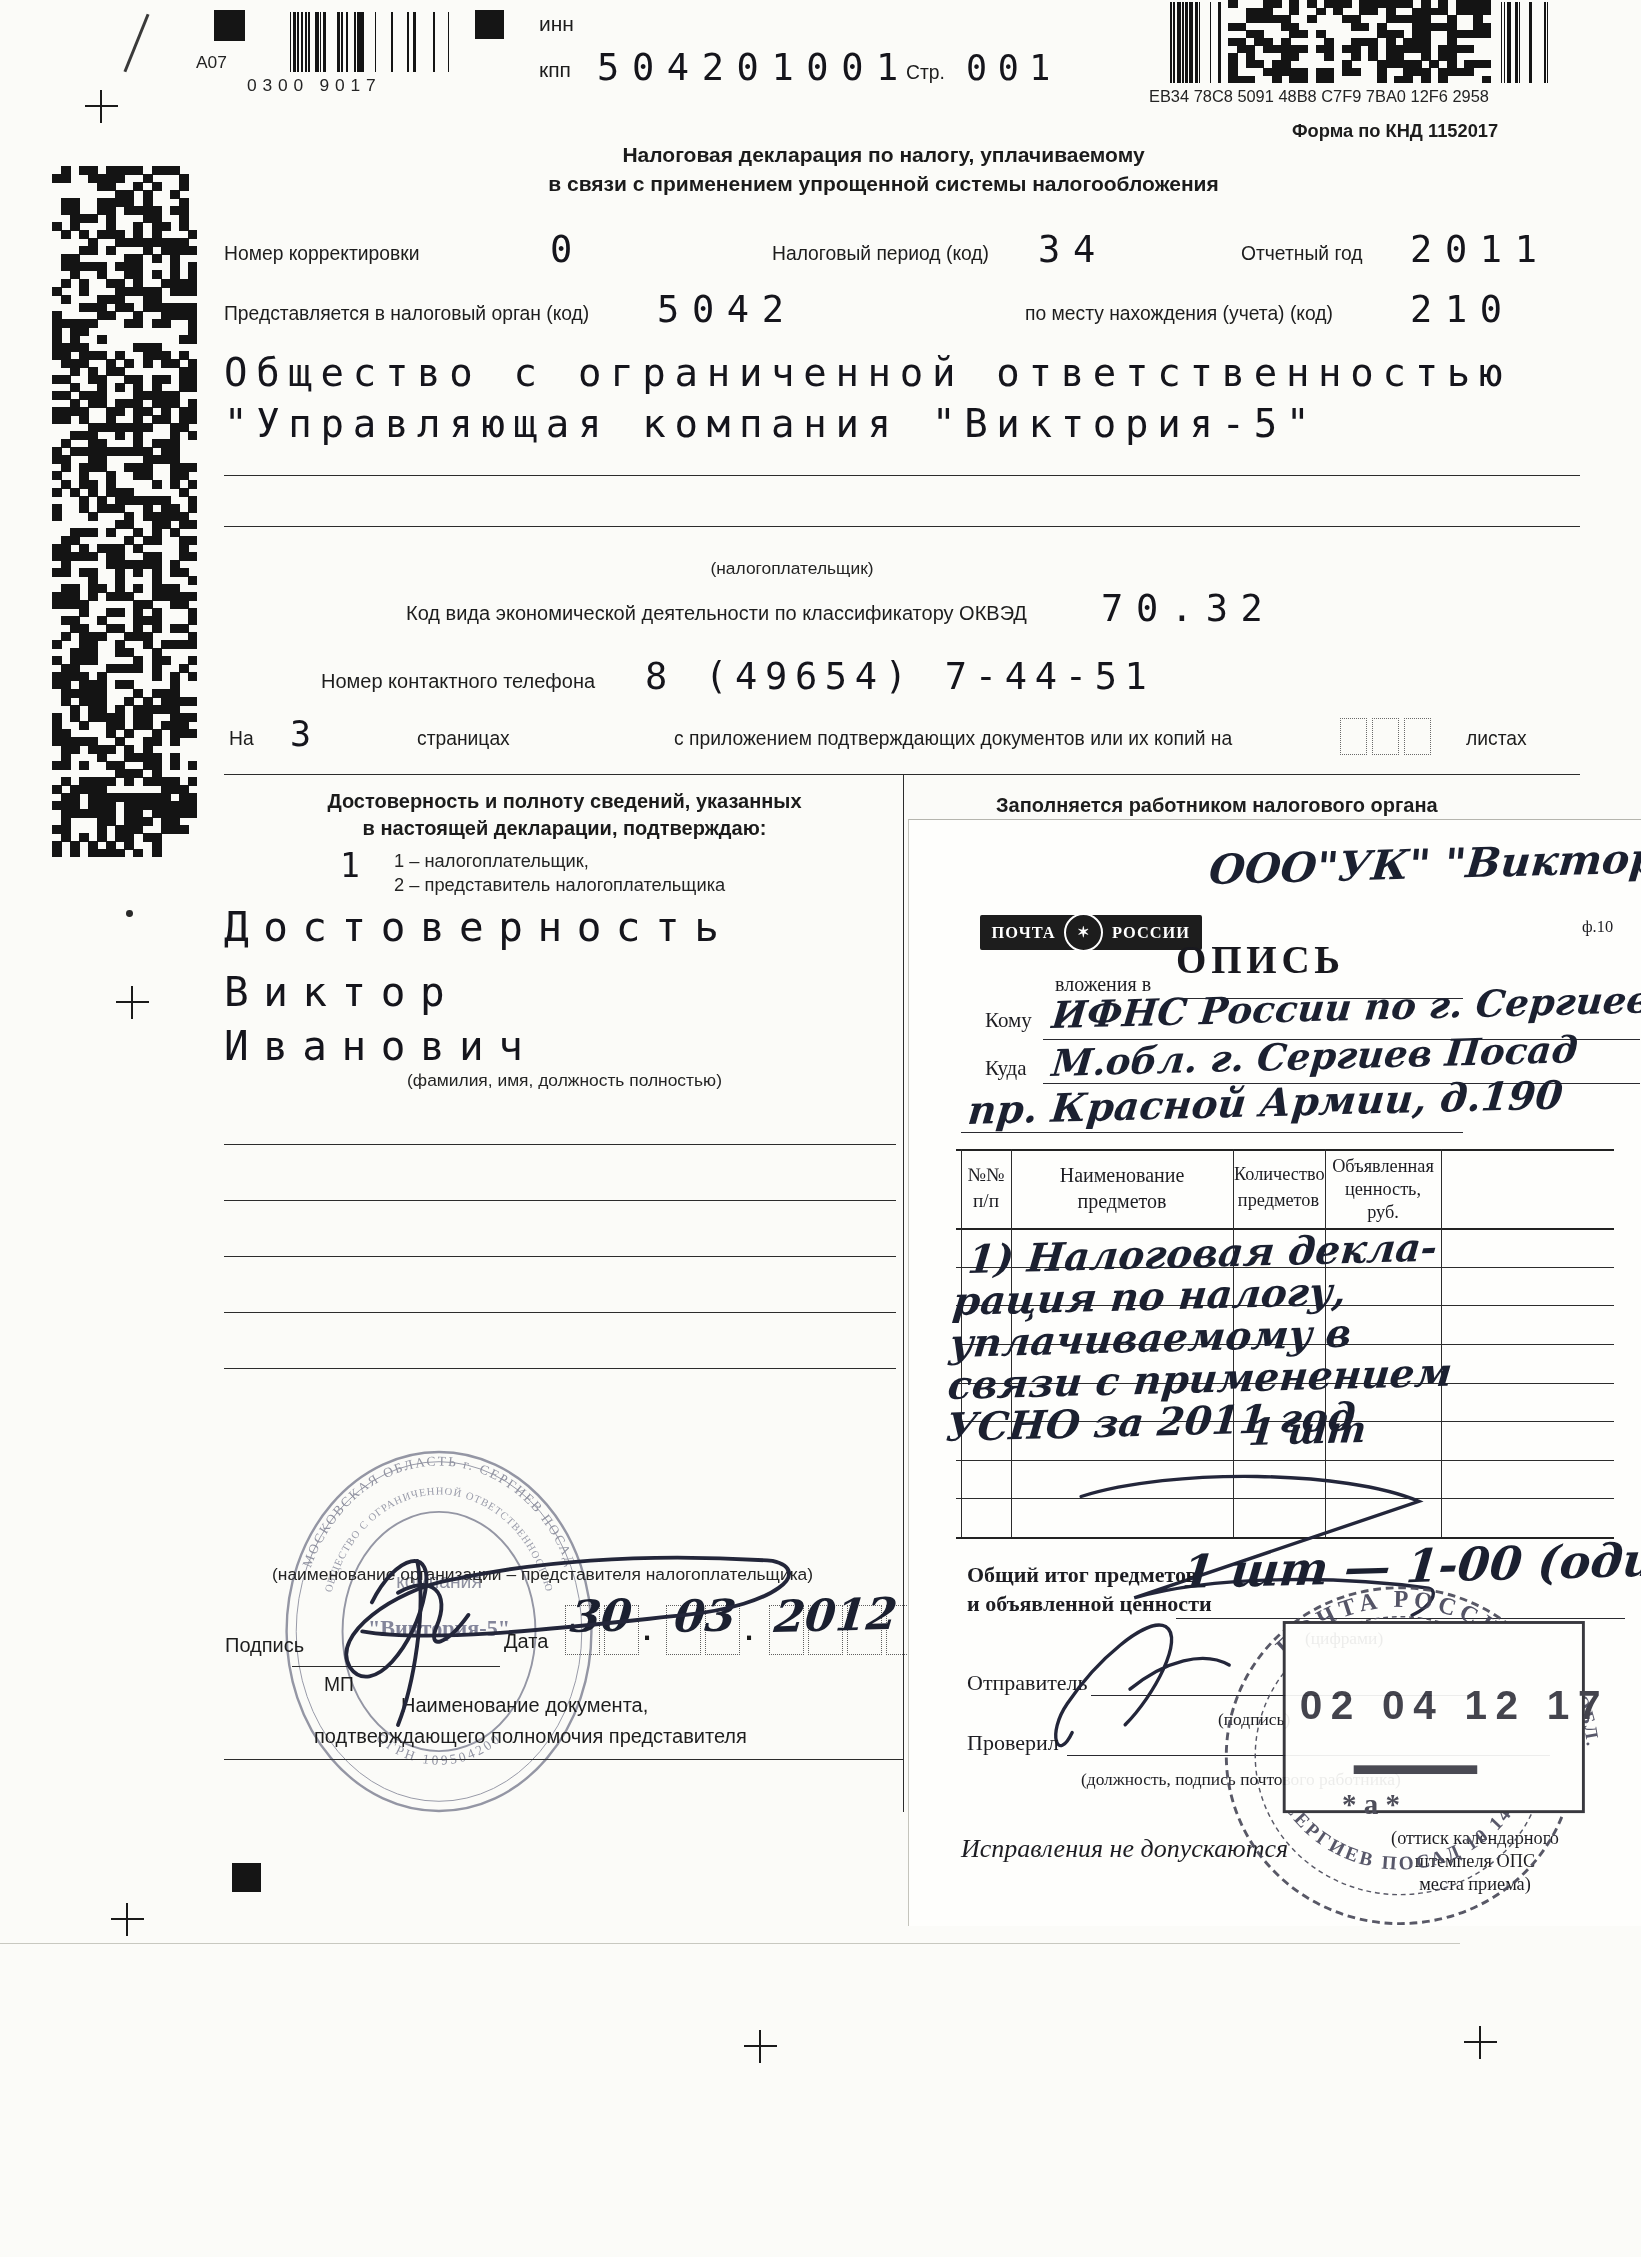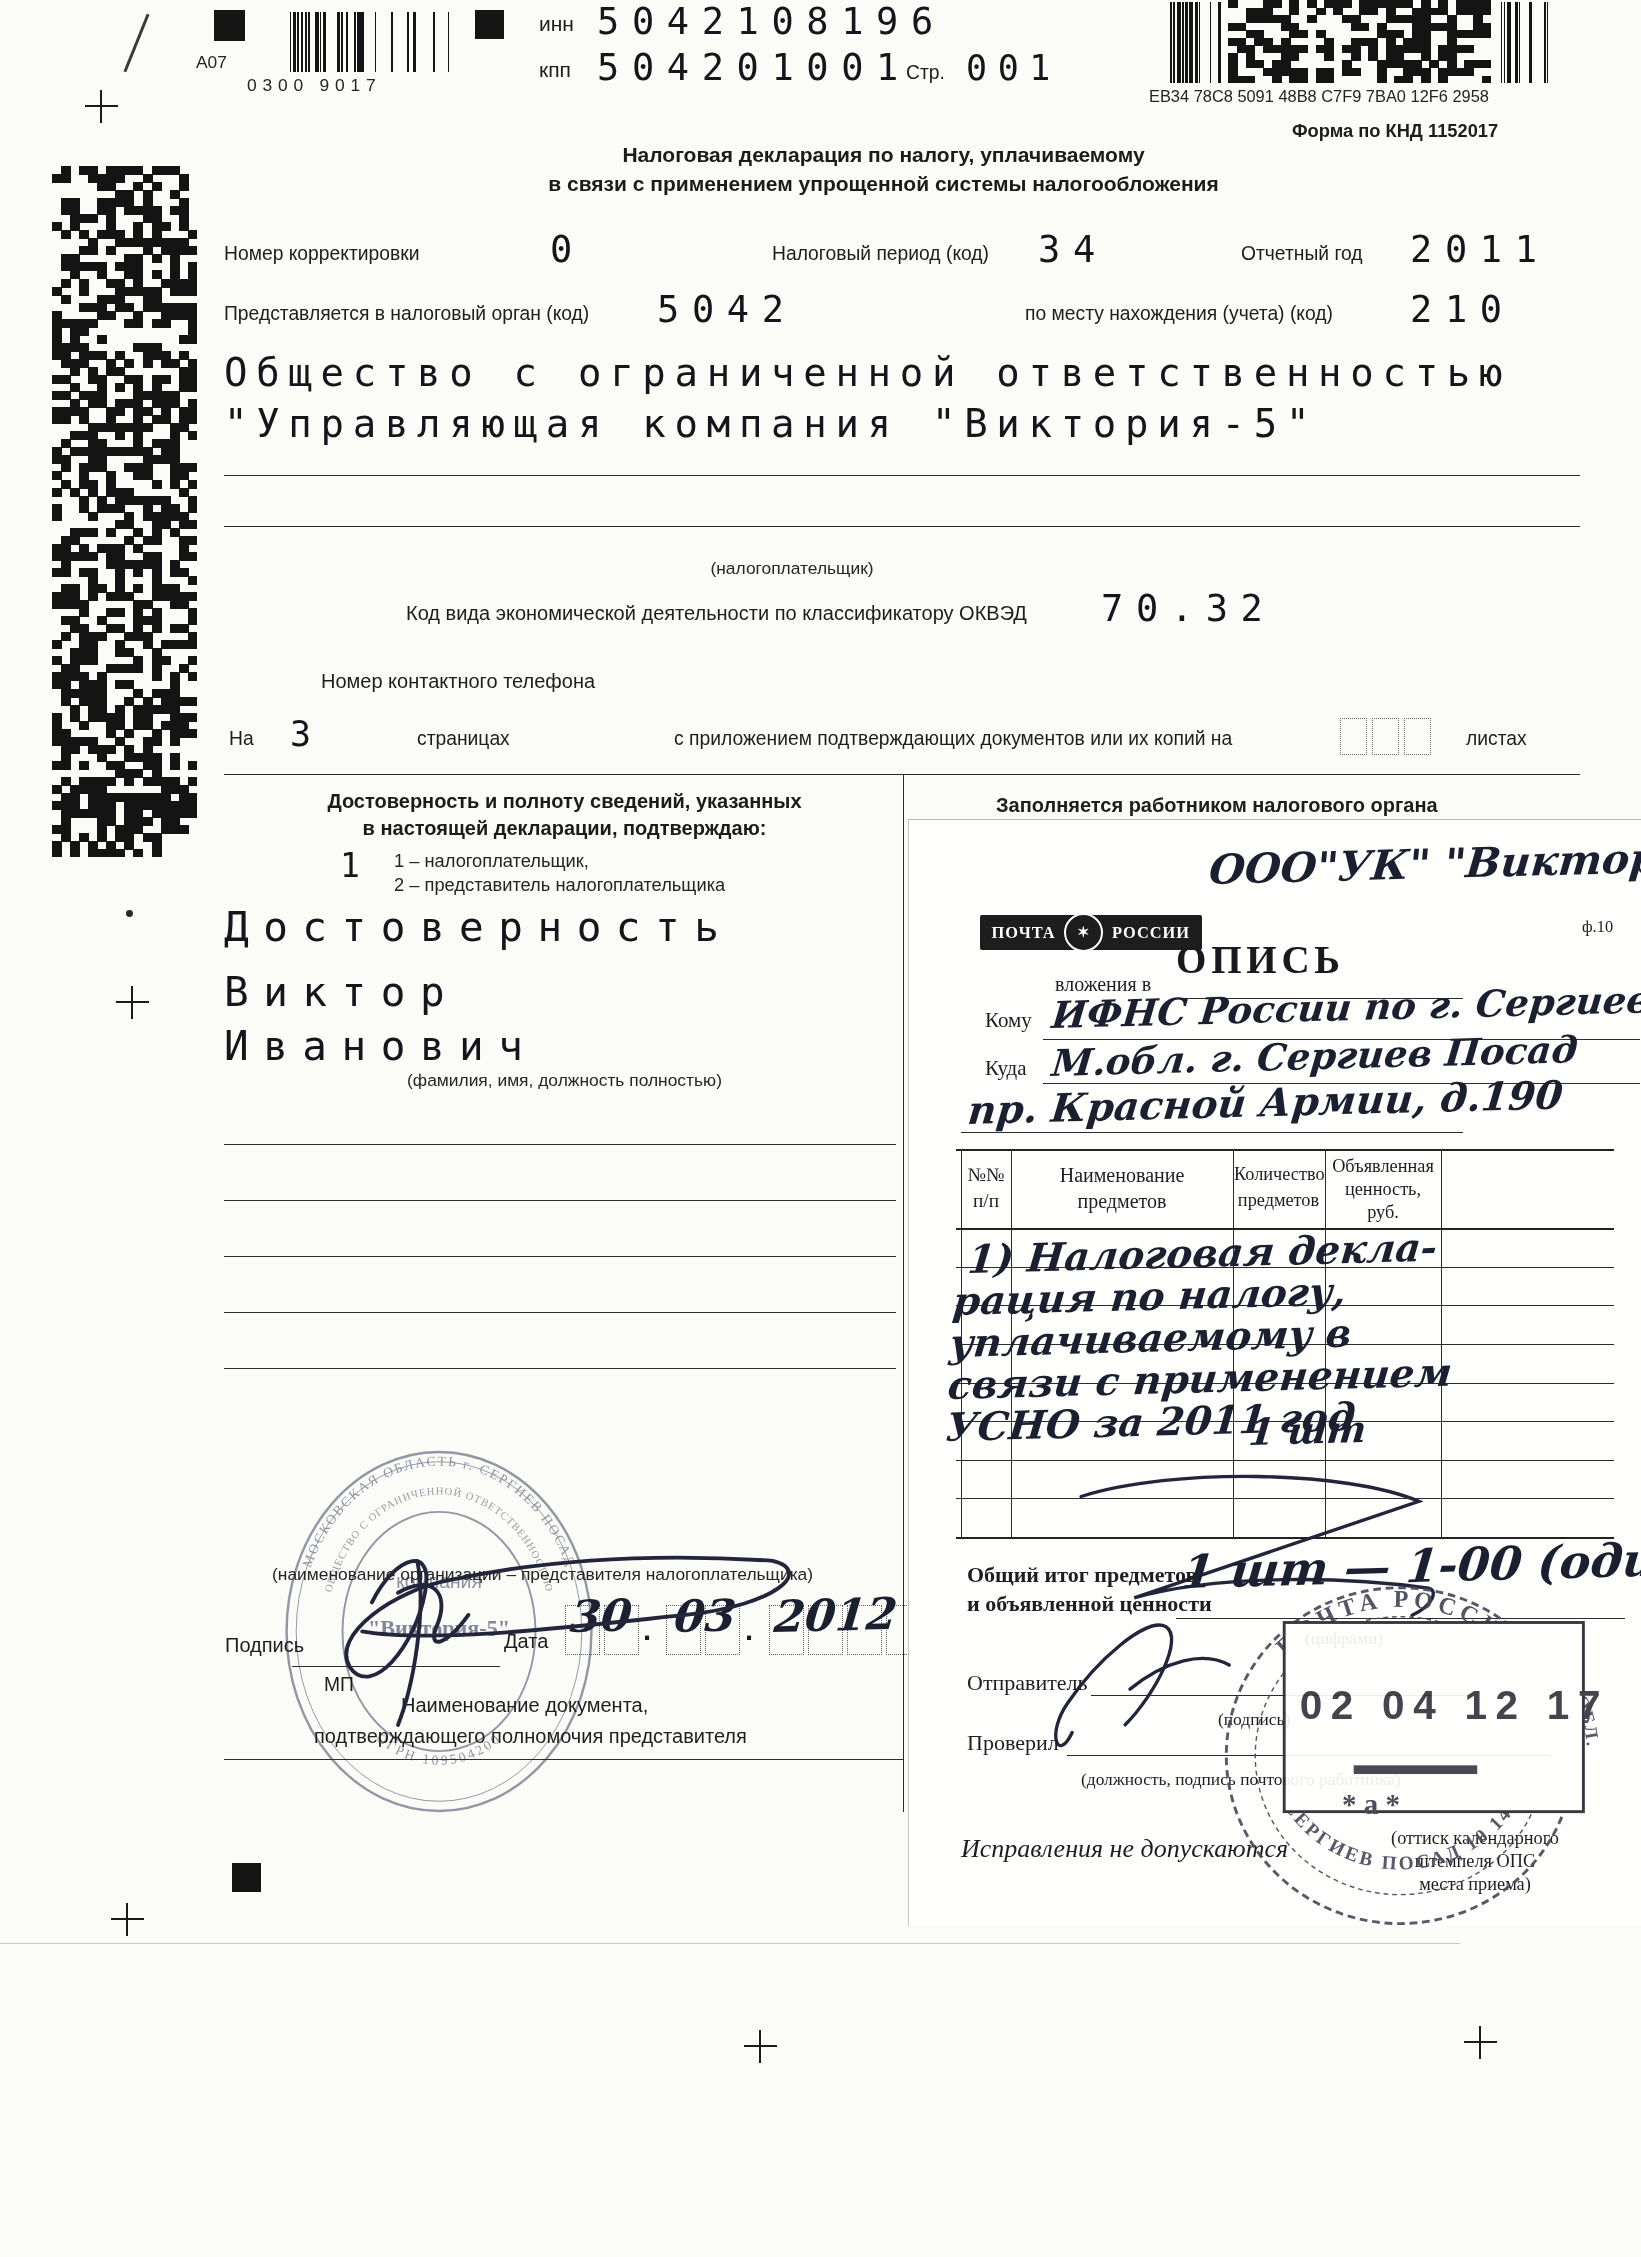--- a/index.html
+++ b/index.html
@@ -73,21 +73,20 @@
       <i style="left:117px;top:0;width:1.9px;height:60px"></i>
       <i style="left:123px;top:0;width:2.9px;height:60px"></i>
       <i style="left:143px;top:0;width:1.9px;height:60px"></i>
       <i style="left:158px;top:0;width:1.9px;height:60px"></i>
     </div>
   <div class="abs sm" style="left:196px;top:52px">A07</div>
   <div class="abs sm" style="left:247px;top:75px;letter-spacing:5.8px">0300 9017</div>
   <div class="sq" style="left:475px;top:9.7px;width:29px;height:29px"></div>
 
   <div class="abs lbl" style="left:539px;top:11.6px;font-size:21px">инн</div>
-  <div class="abs mono v38" style="left:597px;top:0px">5042108196</div>
   <div class="abs lbl" style="left:539px;top:58px;font-size:21px">кпп</div>
   <div class="abs mono v38" style="left:597px;top:46px">504201001</div>
   <div class="abs lbl" style="left:906px;top:62px">Стр.</div>
   <div class="abs mono v36" style="left:966px;top:48px">001</div>
 
   <div class="bars" id="bc2d-l" style="left:1170px;top:1.9px;width:52px;height:81px">
       <i style="left:0px;top:0;width:1.9px;height:81px"></i>
       <i style="left:2.9px;top:0;width:1.9px;height:81px"></i>
       <i style="left:6.8px;top:0;width:3.9px;height:81px"></i>
       <i style="left:11.6px;top:0;width:2.9px;height:81px"></i>
@@ -1028,20 +1027,21 @@
   <div class="abs mono org" style="left:224px;top:401px">"Управляющая компания "Виктория-5"</div>
 
   <div class="hline" style="left:224px;top:475px;width:1356px"></div>
   <div class="hline" style="left:224px;top:526px;width:1356px"></div>
   <div class="abs center sm" style="left:541px;top:558px;width:502px">(налогоплательщик)</div>
 
   <div class="abs lbl" style="left:406px;top:602px;font-size:20px">Код вида экономической деятельности по классификатору ОКВЭД</div>
   <div class="abs mono v38" style="left:1101px;top:587px">70.32</div>
 
   <div class="abs lbl" style="left:321px;top:670px;font-size:20px">Номер контактного телефона</div>
+  <div class="abs mono" style="left:645px;top:655px;font-size:37px;letter-spacing:7.7px">8 (49654) 7-44-51</div>
 
   <div class="abs lbl" style="left:229px;top:728px">На</div>
   <div class="abs mono v36" style="left:290px;top:714px">3</div>
   <div class="abs lbl" style="left:417px;top:728px">страницах</div>
   <div class="abs lbl" style="left:674px;top:728px">с приложением подтверждающих документов или их копий на</div>
   <div class="dotcells" style="left:1340px;top:718px">
       <i></i>
       <i></i>
       <i></i>
     </div>

